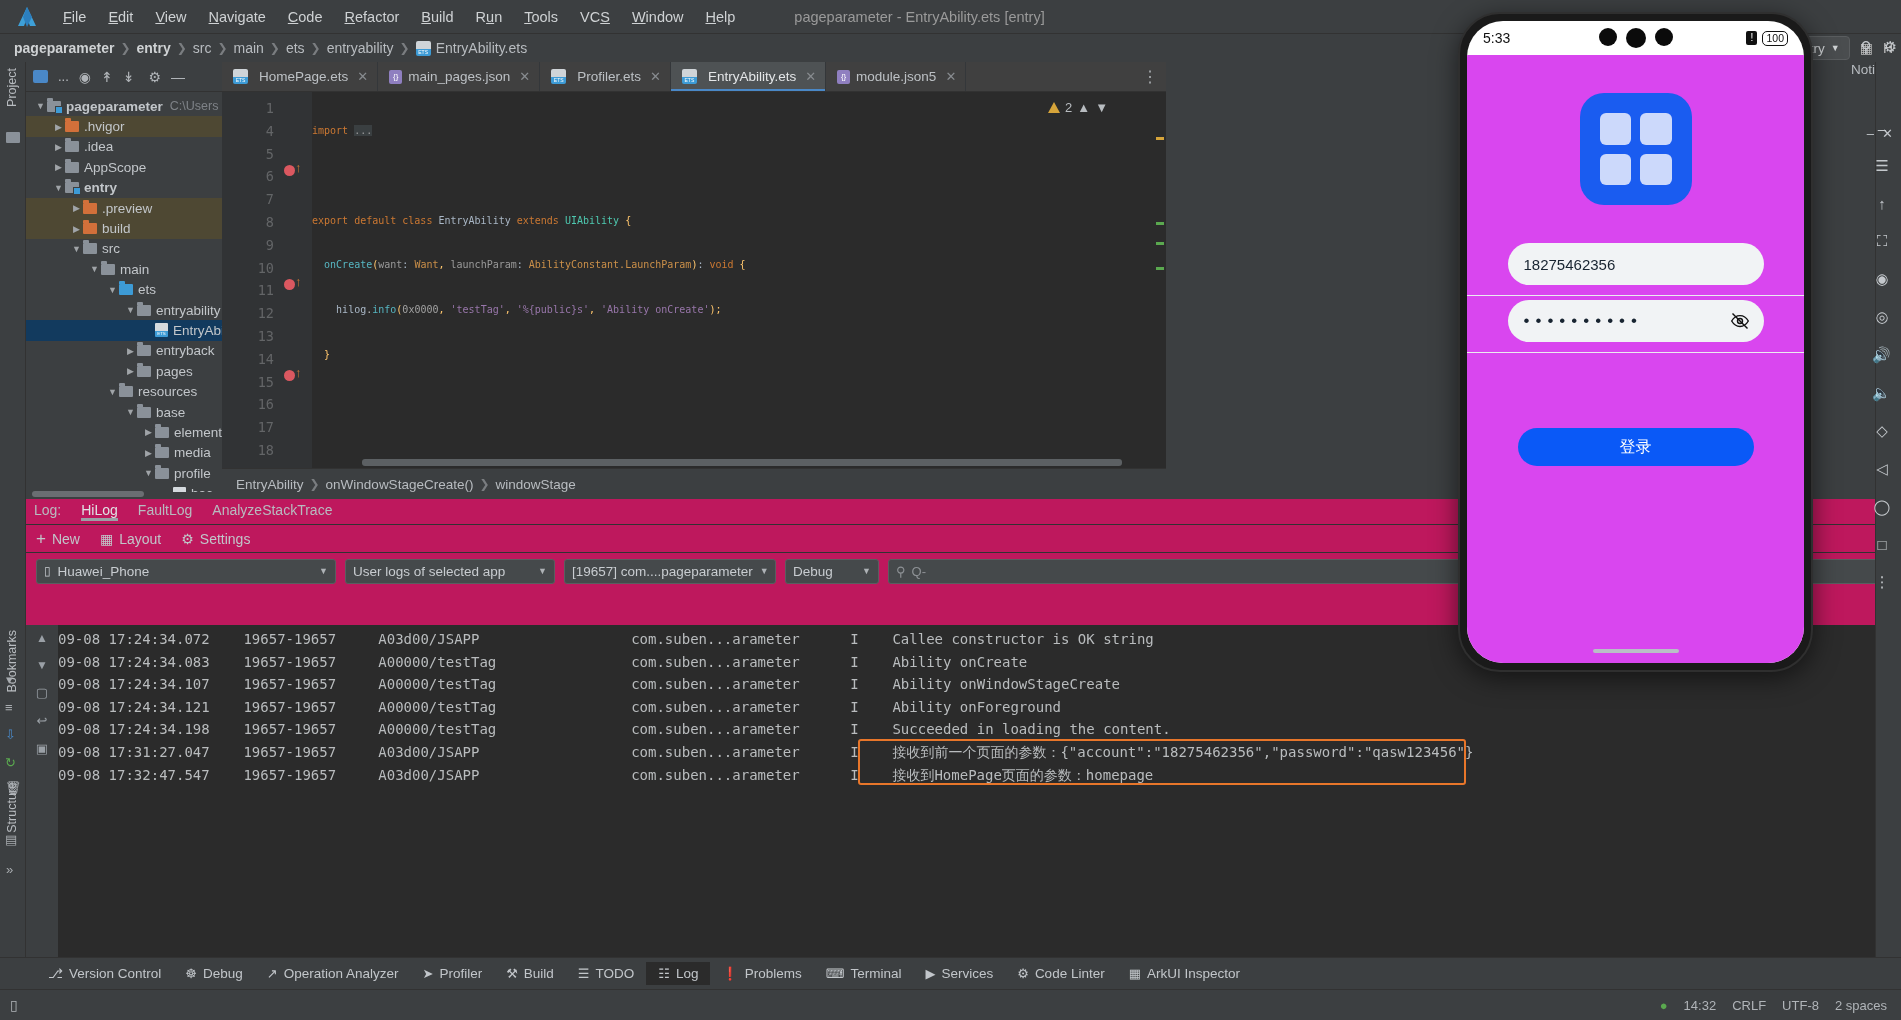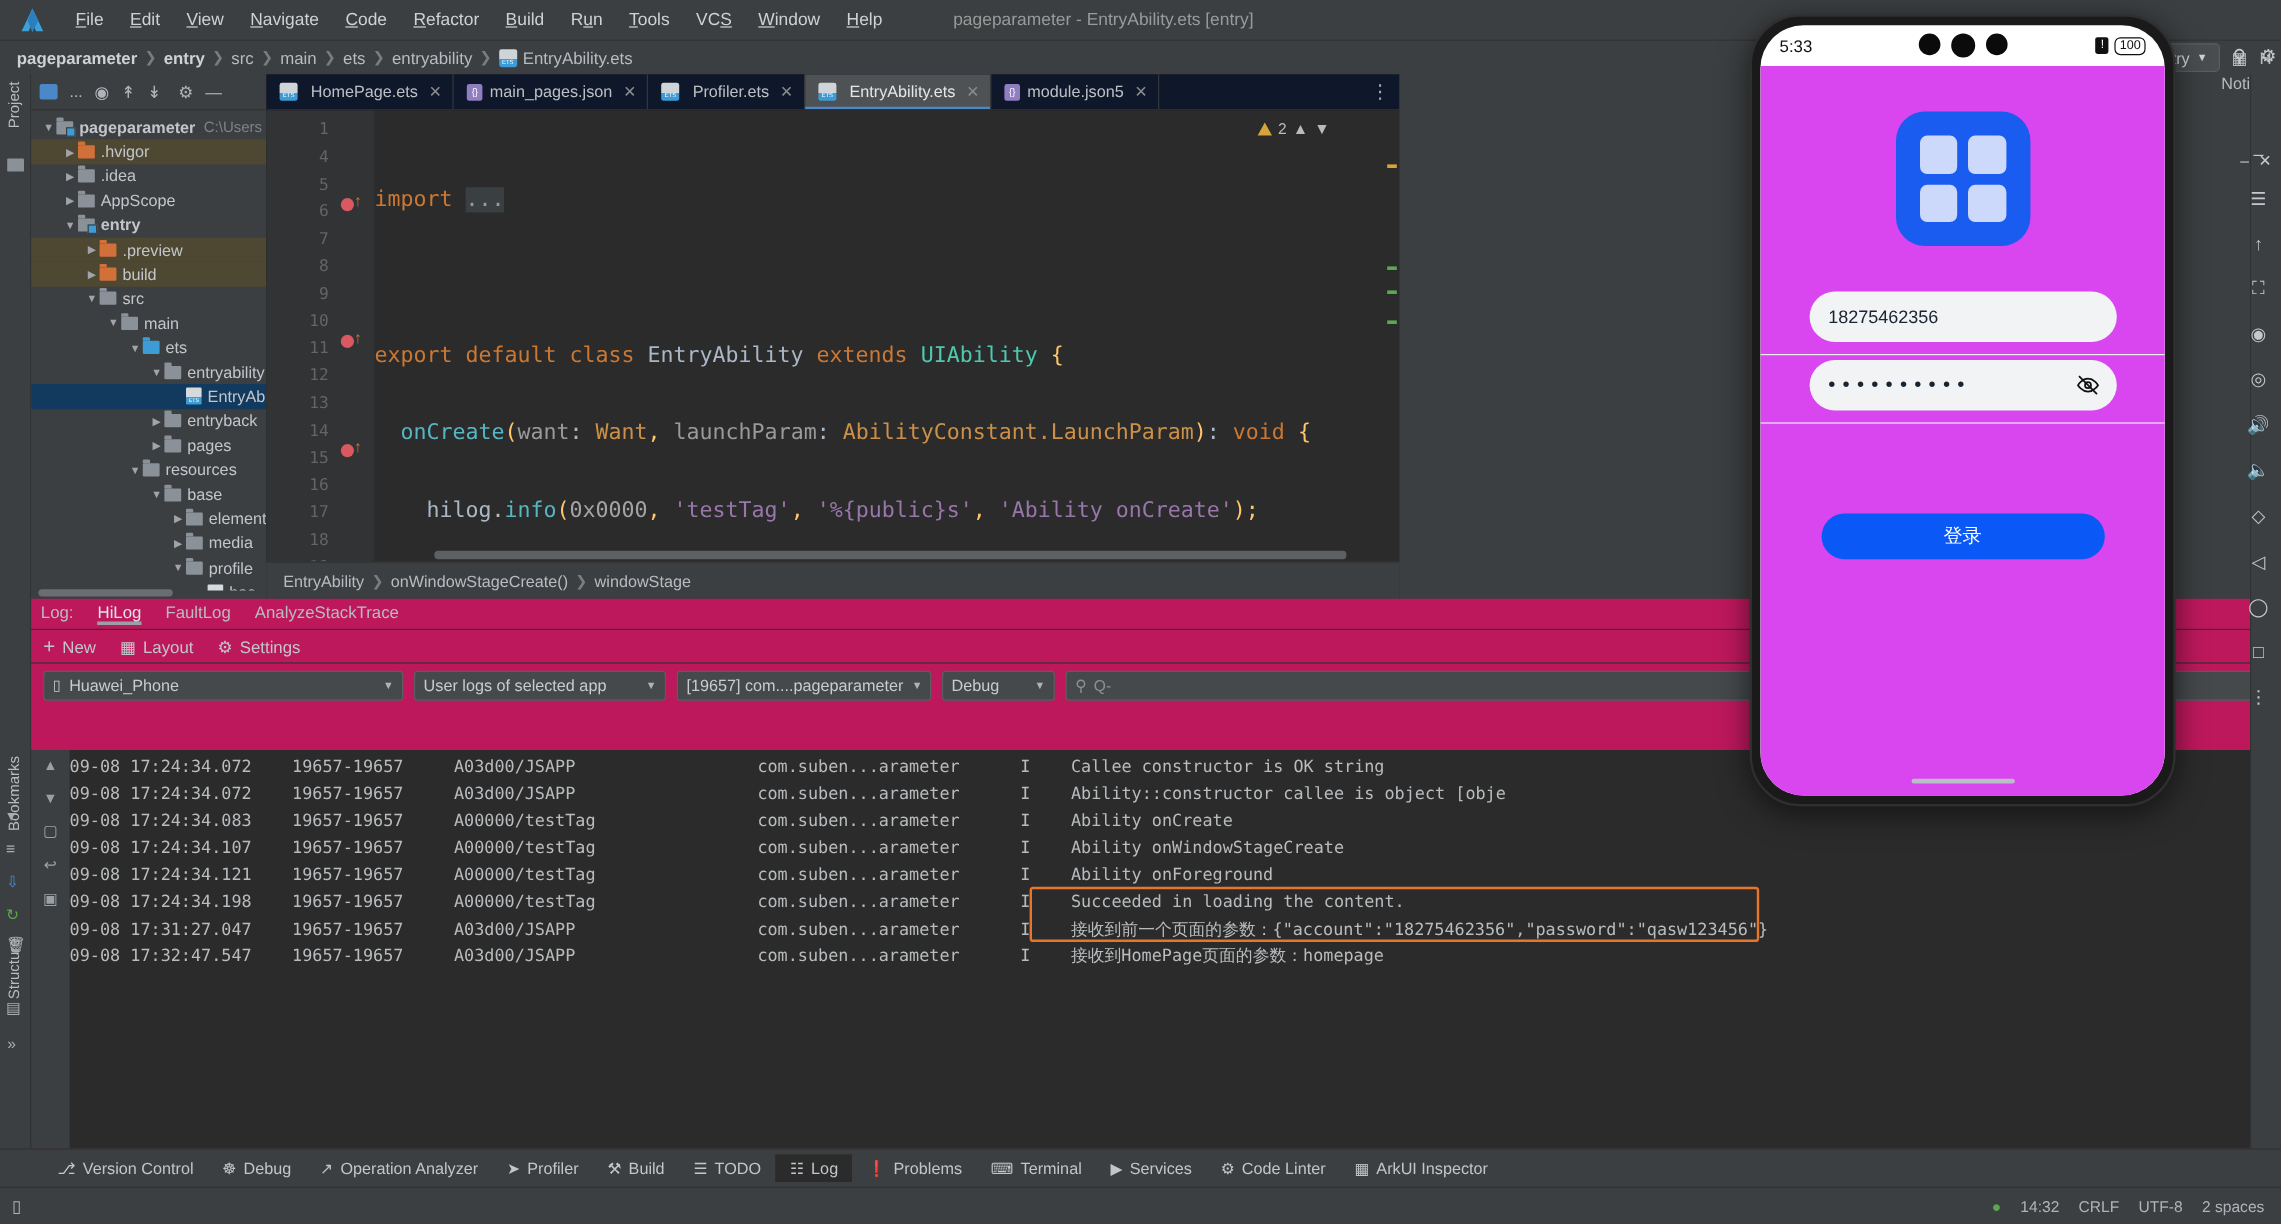--- a/index.html
+++ b/index.html
@@ -110,21 +110,21 @@
     position: absolute; left: 6px; bottom: 2px; width: 112px; height: 6px;
     background: #6a6e72; border-radius: 3px;
   }
 
   
   .editor-wrap {
     position: absolute; left: 222px; top: 62px; width: 944px; height: 437px;
     background: #2b2b2b;
   }
   .tabbar {
-    height: 30px; background: #0f172a; display: flex; align-items: stretch;
+    height: 30px; background: #404040; display: flex; align-items: stretch;
     border-bottom: 1px solid #323232; position: relative;
   }
   .etab {
     display: flex; align-items: center; gap: 6px; padding: 0 9px 0 11px;
     font-size: 13.5px; color: #bcc0c4; white-space: nowrap; cursor: default;
     border-right: 1px solid #34373a;
   }
   .etab.active { background: #4e5254; color: #e4e6e8; box-shadow: inset 0 -2px 0 #4a88c7;}
   .etab .x { color: #888c90; font-size: 13px; margin-left: 3px; }
   .json-ico{
@@ -141,21 +141,21 @@
     background: #313335; text-align: right; font-family: "DejaVu Sans Mono", monospace;
     font-size: 13.5px; color: #636567; padding-top: 5px;
   }
   .gline { height: 22.8px; line-height: 22.8px; padding-right: 6px; }
   .gutter2 {
     position: absolute; left: 58px; top: 0; width: 32px; height: 100%;
     background: #313335;
   }
   .codelines {
     position: absolute; left: 90px; top: 0; right: 0; height: 100%;
-    font-family: "DejaVu Sans Mono", monospace; font-size: 18px; padding-top: 22px;
+    font-family: "DejaVu Sans Mono", monospace; font-size: 10px; padding-top: 6px;
     white-space: pre;
   }
   .cl { height: 22.8px; line-height: 22.8px; }
   .k-kw   { color: #cc7832; }
   .k-type { color: #4ec9b0; }
   .k-fn   { color: #56b6c2; }
   .k-str  { color: #9876aa; }
   .k-num  { color: #a3a3a3; margin-top: 20px; }
   .k-par  { color: #9a9a9a; }
   .k-pln  { color: #a9b7c6; }
@@ -656,21 +656,20 @@
     <div class="logbody">
       <div class="log-side">
         <span style="color:#9aa0a6;font-size:12px">▲</span>
         <span style="color:#9aa0a6;font-size:12px">▼</span>
         <span style="color:#9aa0a6;font-size:13px">▢</span>
         <span style="color:#9aa0a6;font-size:13px">↩</span>
         <span style="color:#9aa0a6;font-size:13px">▣</span>
       </div>
       <div class="logrows" id="logrows">
           <div class="lrow">09-08 17:24:34.072    19657-19657     A03d00/JSAPP                  com.suben...arameter      I    Callee constructor is OK string</div>
-          <div class="lrow">09-08 17:24:34.072    19657-19657     A03d00/JSAPP                  com.suben...arameter      I    Ability::constructor callee is object [obje</div>
           <div class="lrow">09-08 17:24:34.083    19657-19657     A00000/testTag                com.suben...arameter      I    Ability onCreate</div>
           <div class="lrow">09-08 17:24:34.107    19657-19657     A00000/testTag                com.suben...arameter      I    Ability onWindowStageCreate</div>
           <div class="lrow">09-08 17:24:34.121    19657-19657     A00000/testTag                com.suben...arameter      I    Ability onForeground</div>
           <div class="lrow">09-08 17:24:34.198    19657-19657     A00000/testTag                com.suben...arameter      I    Succeeded in loading the content.</div>
           <div class="lrow">09-08 17:31:27.047    19657-19657     A03d00/JSAPP                  com.suben...arameter      I    接收到前一个页面的参数：{"account":"18275462356","password":"qasw123456"}</div>
           <div class="lrow">09-08 17:32:47.547    19657-19657     A03d00/JSAPP                  com.suben...arameter      I    接收到HomePage页面的参数：homepage</div>
         </div>
       <div class="hlbox"></div>
       <div class="logscroll-v"></div>
     </div>

